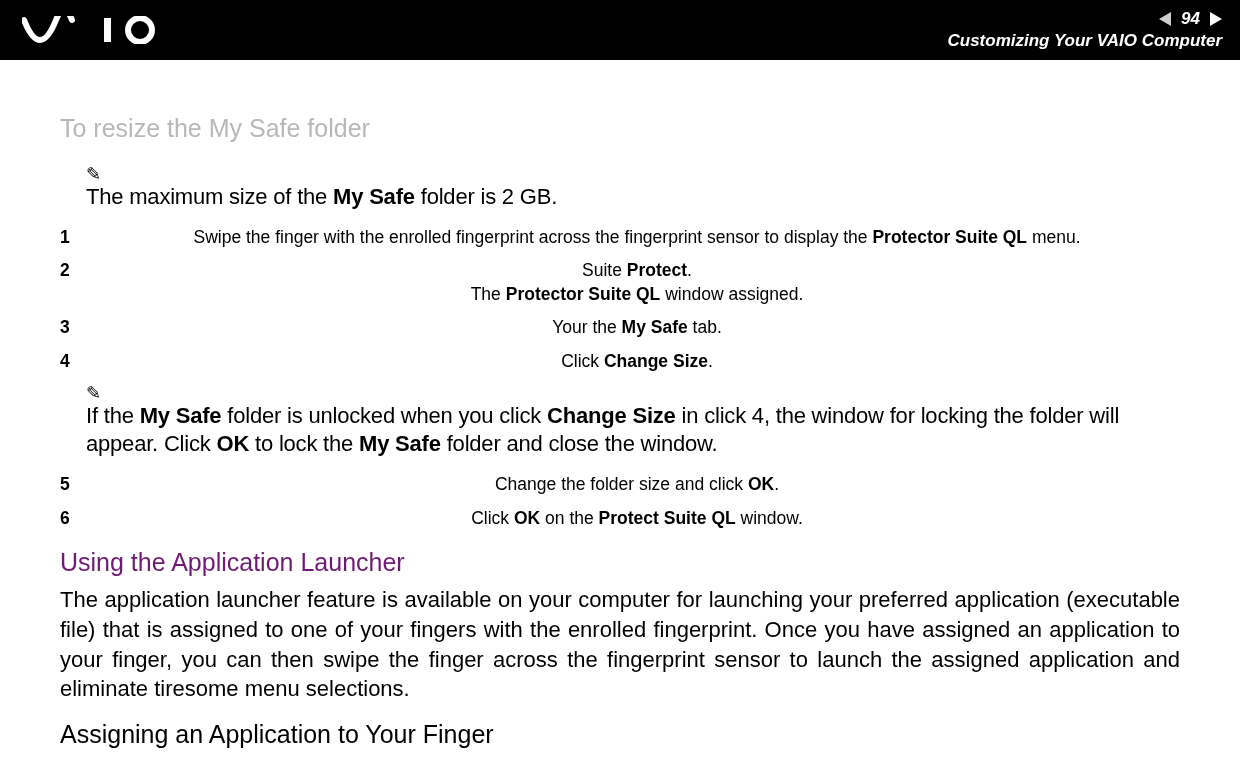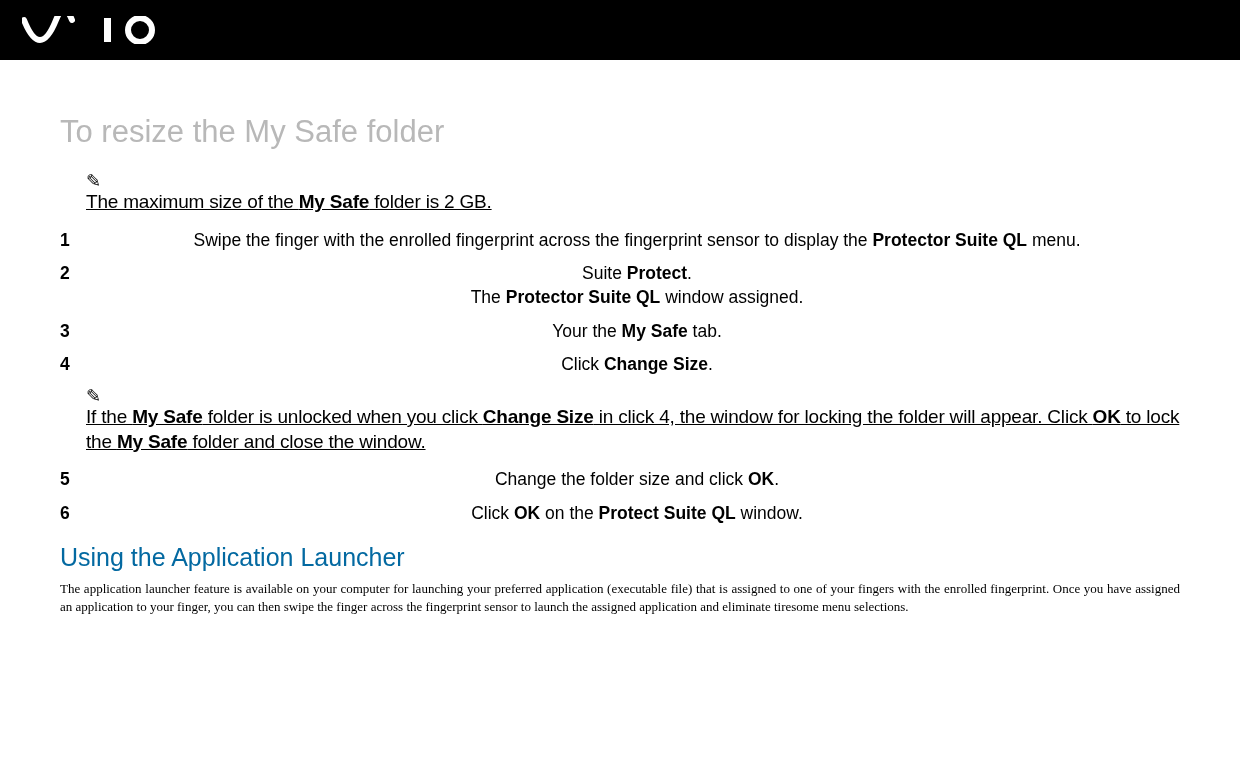--- a/index.html
+++ b/index.html
@@ -8,44 +8,52 @@
   .logo { display: flex; align-items: center; }
   .logo svg { display: block; }
   .header-right { text-align: right; font-style: italic; font-weight: bold; }
   .pg-row { display: flex; align-items: center; justify-content: flex-end; gap: 6px; margin-bottom: 2px; }
   .pg-row .tri { display: inline-block; }
   .pg-row .tri.left { width: 0; height: 0; border-top: 7px solid transparent; border-bottom: 7px solid transparent; border-right: 12px solid #cfcfcf; }
   .pg-row .tri.right { width: 0; height: 0; border-top: 7px solid transparent; border-bottom: 7px solid transparent; border-left: 12px solid #fff; }
   .pg-row .num { font-size: 17px; padding: 0 4px; }
   .crumb { font-size: 17px; }
   .content { padding: 54px 60px 0 60px; }
-  .h-silver { font-size: 31px; color: #b8b8b8; font-weight: normal; margin-bottom: 22px; }
-  .h-blue { font-size: 25px; color: #0369a1; font-weight: normal; margin: 18px 0 8px 0; }
+  .h-silver { font-size: 25px; color: #b8b8b8; font-weight: normal; margin-bottom: 22px; }
+  .h-blue { font-size: 25px; color: #701a75; font-weight: normal; margin: 18px 0 8px 0; }
   .h-black { font-size: 25px; color: #000; font-weight: normal; margin: 16px 0 6px 0; }
   .note-block { padding-left: 26px; margin-bottom: 14px; font-family: Arial, Helvetica, sans-serif; }
   .note-icon { font-size: 18px; margin-bottom: 0px; line-height: 1; }
-  .note-text { font-size: 19px; font-stretch: condensed; letter-spacing: -0.2px; line-height: 1.3; text-decoration: underline; }
+  .note-text { font-size: 22px; font-stretch: condensed; letter-spacing: -0.2px; line-height: 1.3; }
   .note-text b { font-weight: bold; }
   .step { display: flex; align-items: flex-start; gap: 16px; margin-bottom: 10px; font-size: 17.5px; line-height: 1.35; }
   .step .num { font-weight: bold; width: 18px; flex-shrink: 0; }
   .step .txt { flex: 1; text-align: center; }
   .step .txt b { font-weight: bold; }
-  .para { font-size: 13px; line-height: 1.35; margin-bottom: 4px; text-align: justify; font-family: Liberation Serif, serif; }
+  .para { font-size: 22px; line-height: 1.35; margin-bottom: 4px; text-align: justify; }
 </style>
 </head>
 <body>
 
 <div class="header">
   <div class="logo">
     <svg width="150" height="28" viewBox="0 0 150 28" fill="none">
       <path d="M2 4 Q 10 24 18 24 Q 26 24 34 4 Q 42 -16 50 4" stroke="#fff" stroke-width="6" fill="none" stroke-linecap="round"></path>
       <path d="M48 4 Q 56 24 64 4" stroke="#fff" stroke-width="6" fill="none" stroke-linecap="round" opacity="0"></path>
       <rect x="82" y="2" width="7" height="24" fill="#fff"></rect>
       <circle cx="118" cy="14" r="12" stroke="#fff" stroke-width="6" fill="none"></circle>
     </svg>
+  </div>
+  <div class="header-right">
+    <div class="pg-row">
+      <span class="tri left"></span>
+      <span class="num">94</span>
+      <span class="tri right"></span>
+    </div>
+    <div class="crumb">Customizing Your VAIO Computer</div>
   </div>
 </div>
 
 <div class="content">
 
   <h2 class="h-silver">To resize the My Safe folder</h2>
 
   <div class="note-block">
     <div class="note-icon">✎</div>
     <div class="note-text">
@@ -99,14 +107,15 @@
   <div class="step">
     <div class="num">6</div>
     <div class="txt">
       <span>Click </span><b>OK</b><span> on the </span><b>Protect Suite QL</b><span> window.</span>
     </div>
   </div>
 
   <h2 class="h-blue">Using the Application Launcher</h2>
   <p class="para">The application launcher feature is available on your computer for launching your preferred application (executable file) that is assigned to one of your fingers with the enrolled fingerprint. Once you have assigned an application to your finger, you can then swipe the finger across the fingerprint sensor to launch the assigned application and eliminate tiresome menu selections.</p>
 
+  <h2 class="h-black">Assigning an Application to Your Finger</h2>
 
 </div>
 
 </body></html>

